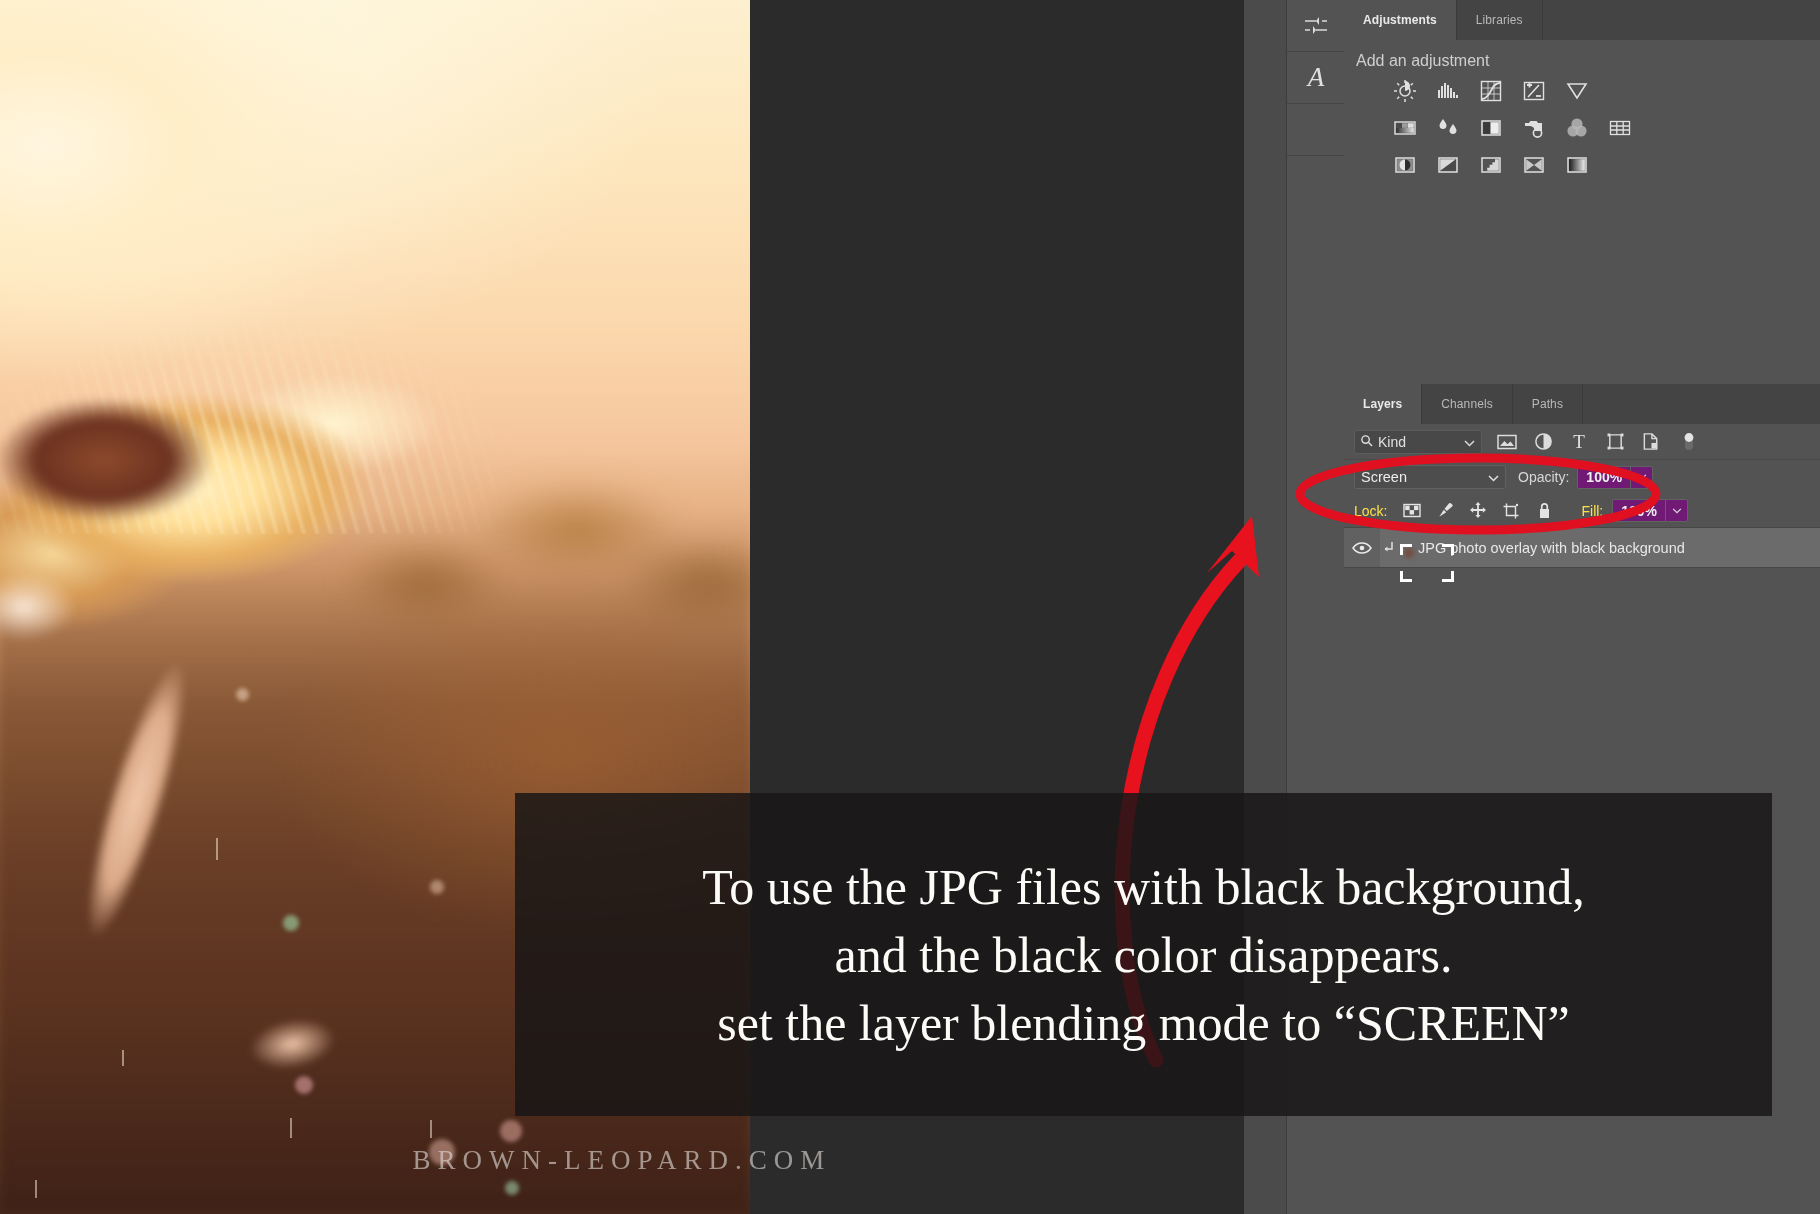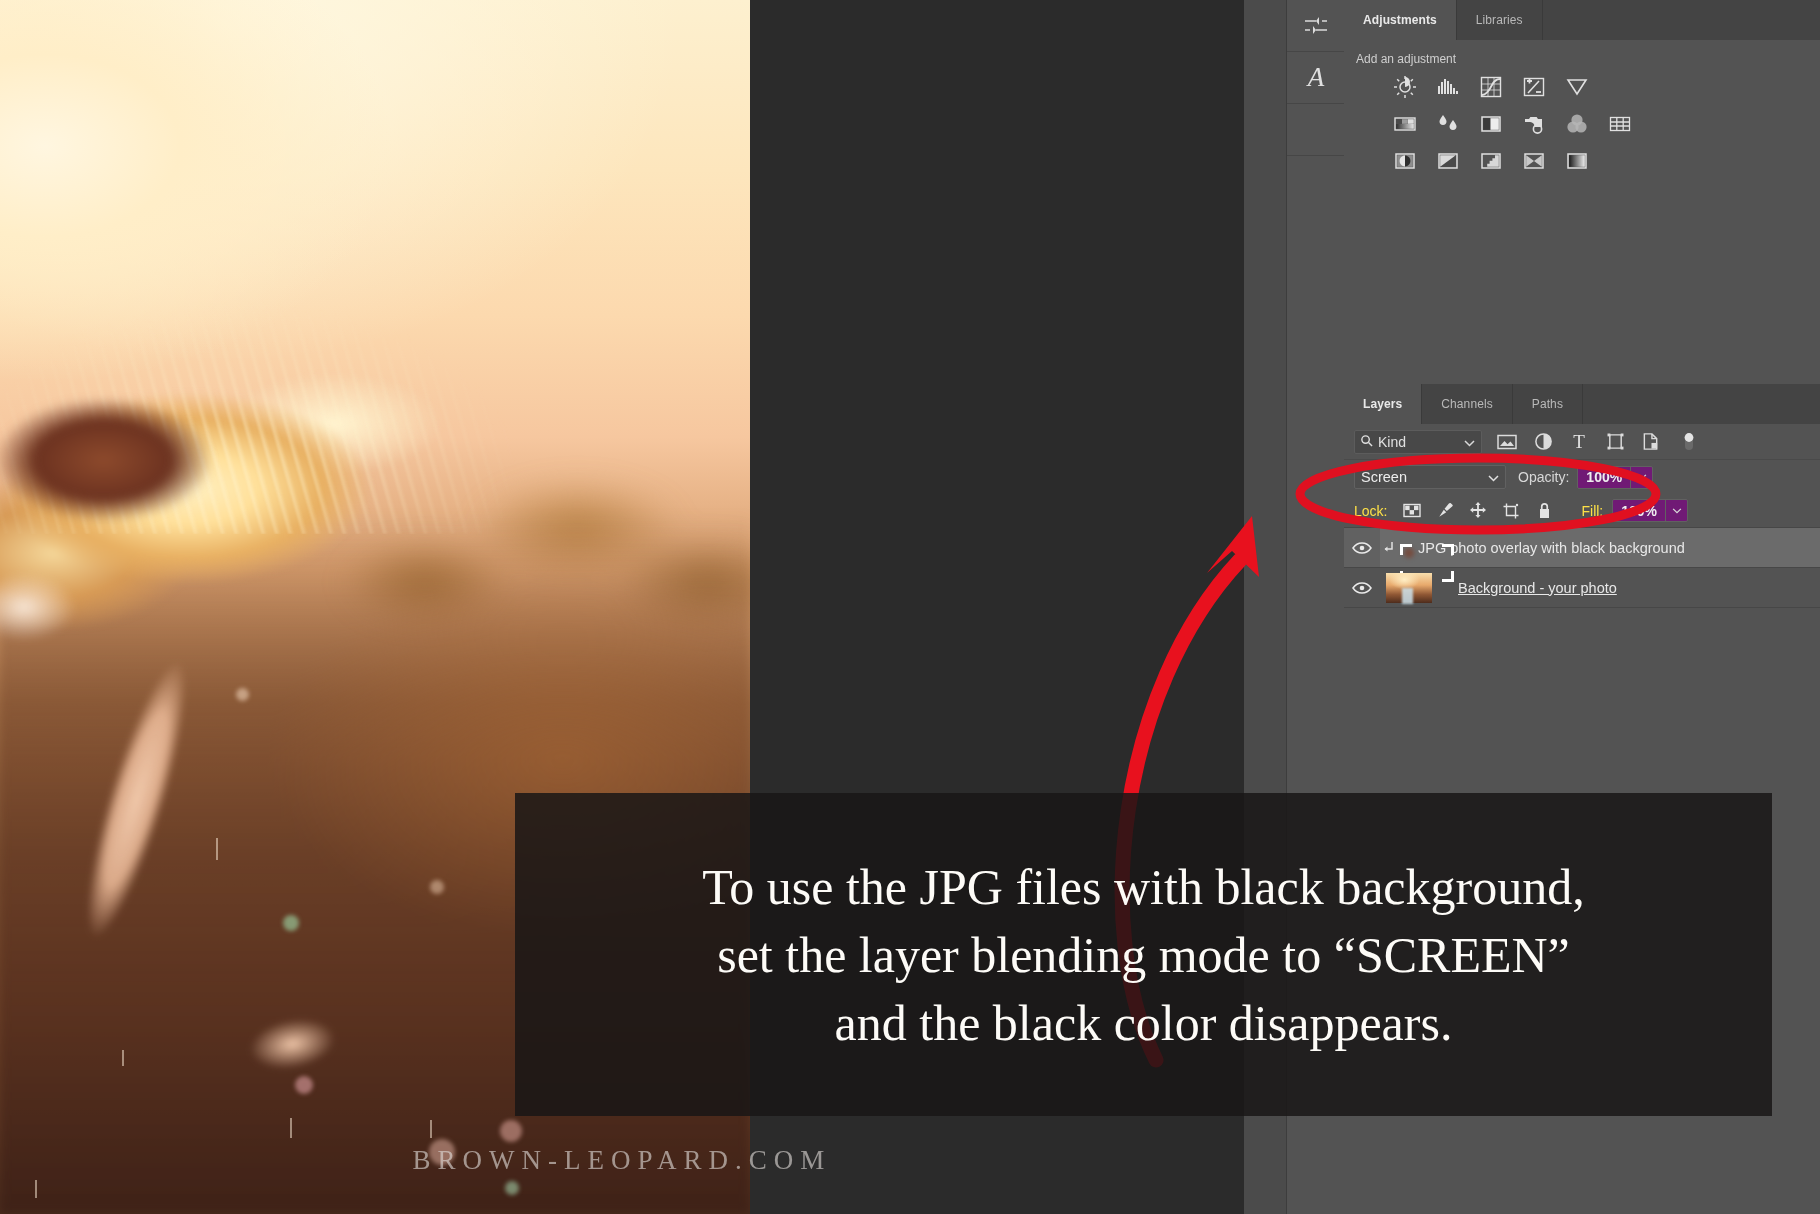--- a/index.html
+++ b/index.html
@@ -156,21 +156,21 @@
     padding: 0 19px;
     display: flex; align-items: center;
     font-size: 12px; color: #b9b9b9;
     background: #444444;
     border-right: 1px solid #3a3a3a;
     letter-spacing: .1px;
   }
   .tab.active { background: #535353; color: #e9e9e9; font-weight: bold; }
 
   .adj-body { background: #535353; padding: 12px 0 0 0; height: 344px; }
-  .adj-title { font-size: 12px; color: #cfcfcf; padding-left: 12px; padding-bottom: 8px; }
+  .adj-title { font-size: 16px; color: #cfcfcf; padding-left: 12px; padding-bottom: 8px; }
   .adj-rows { padding-left: 48px; }
   .adj-row { display: flex; gap: 17px; margin-bottom: 11px; }
   .adj-ico { width: 26px; height: 26px; display:flex; align-items:center; justify-content:center; }
 
   
   .layers-panel {
     position: absolute; left: 0; top: 384px;
     width: 476px; height: 830px;
     background: #535353;
   }
@@ -648,41 +648,29 @@
             <span class="thumb-sel-frame">
               <svg width="54" height="38" viewBox="0 0 54 38" fill="none" stroke="#ffffff" stroke-width="3">
                 <path d="M1.5 11V1.5H12M42 1.5h10.5V11M52.5 27v9.5H42M12 36.5H1.5V27"></path>
               </svg>
             </span>
           </span>
           <span class="layer-name" style="margin-left:6px;">JPG photo overlay with black background</span>
         </div>
       </div>
 
-      <div class="layer-row">
-        <div class="eye-cell">
-          <svg width="20" height="14" viewBox="0 0 20 14" fill="none" stroke="#eaeaea" stroke-width="1.5">
-            <path d="M1 7s3.4-5 9-5 9 5 9 5-3.4 5-9 5-9-5-9-5z"></path>
-            <circle cx="10" cy="7" r="2.3" fill="#eaeaea" stroke="none"></circle>
-          </svg>
-        </div>
-        <div class="layer-main">
-          <span class="thumb photo-thumb" style="margin-left:4px;"></span>
-          <span class="layer-name underline" style="margin-left:18px;">Background - your photo</span>
-        </div>
-      </div>
 
     </div>
   </div>
 
   <svg class="annot" viewBox="0 0 1820 1214">
     <ellipse cx="1478" cy="494" rx="178" ry="36" fill="none" stroke="#e01020" stroke-width="9"></ellipse>
     <path d="M1156 1060 C 1092 930, 1118 690, 1240 560" fill="none" stroke="#e8111e" stroke-width="15" stroke-linecap="round"></path>
     <path d="M1252 516 L1259 577 L1232 551 L1207 573 Z" fill="#e8111e"></path>
   </svg>
 
   <div class="caption-box">
     <div class="caption-line">To use the JPG files with black background,</div>
+    <div class="caption-line">and the black color disappears.</div>
     <div class="caption-line">set the layer blending mode to “SCREEN”</div>
-    <div class="caption-line">and the black color disappears.</div>
   </div>
 
 </div>
 
 </body></html>

